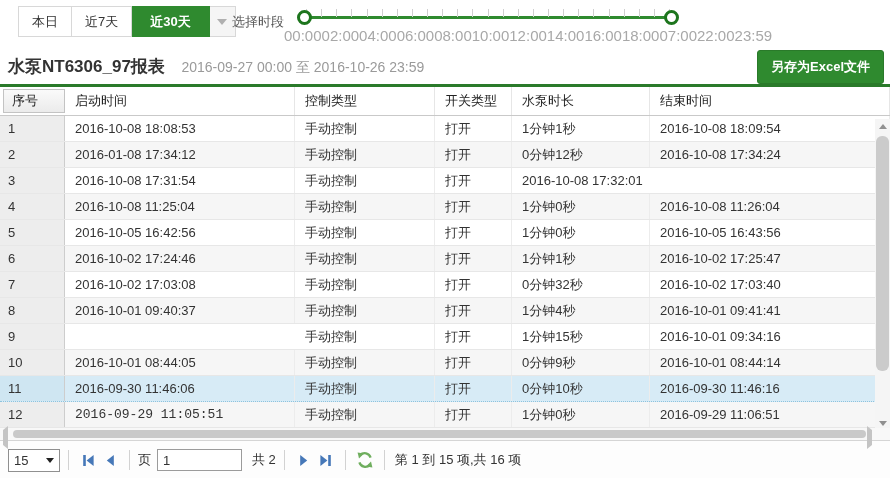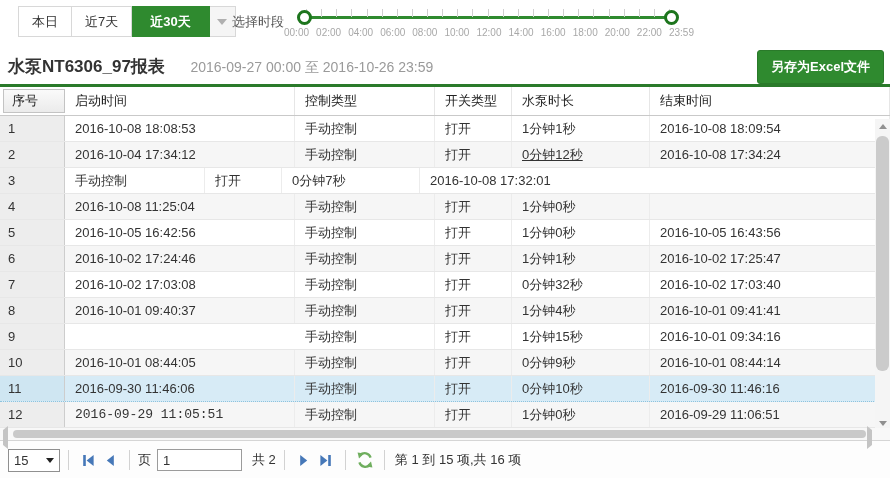--- a/index.html
+++ b/index.html
@@ -26,26 +26,26 @@
   .time-label { position: absolute; left: 232px; top: 13px; color: #555; }
 
   .slider { position: absolute; left: 297px; top: 0; width: 382px; height: 46px; }
   .slider-track { position: absolute; left: 7px; right: 7px; top: 16px; height: 3px; background: #2f8a2f; }
   .slider-ticks { position: absolute; left: 9px; right: 9px; top: 9px; height: 8px; display: flex; justify-content: space-between; }
   .slider-ticks i { width: 1px; height: 8px; background: #cfcfcf; }
   .slider-handle { position: absolute; top: 10px; width: 15px; height: 15px; background: #fff;
     border: 3px solid #1d751d; border-radius: 50%; cursor: pointer; }
   .slider-handle.left { left: 0; } .slider-handle.right { right: 0; }
   .slider-labels { position: absolute; left: -13px; top: 27px; width: 410px; display: flex;
-    justify-content: space-between; font-size: 10px; color: #a8a8a8; white-space: nowrap; }
+    justify-content: space-between; font-size: 15px; color: #a8a8a8; white-space: nowrap; }
 
   
   .titlebar { position: relative; height: 38px; padding-left: 8px; }
   .report-title { display: inline-block; margin-top: 9px; font-size: 17px; font-weight: bold; color: #333; }
-  .report-range { margin-left: 22px; font-size: 14px; color: #9a9a9a; }
+  .report-range { margin-left: 13px; font-size: 14px; color: #9a9a9a; }
   .excel-btn { position: absolute; right: 6px; top: 4px; background: #2f8a2f; color: #fff; border: 1px solid #2a7a2a;
     border-radius: 3px; font-size: 13px; font-weight: bold; padding: 7px 13px; cursor: pointer;
     font-family: "Liberation Sans", sans-serif; }
 
   
   .grid { position: relative; border-top: 3px solid #2a7a2a; }
   .grid-header { display: flex; height: 29px; border-bottom: 1px solid #c9c9c9; align-items: stretch; }
   .hcell { display: flex; align-items: center; padding-left: 10px; font-weight: normal; color: #222;
     border-right: 1px solid #e6e6e6; overflow: hidden; white-space: nowrap; }
   .hcell.first { margin: 2px 0 2px 3px; border: 1px solid #c3c3c3; background: linear-gradient(#fafafa, #ebebeb);
@@ -138,21 +138,21 @@
         <span>00:00</span>
         <span>02:00</span>
         <span>04:00</span>
         <span>06:00</span>
         <span>08:00</span>
         <span>10:00</span>
         <span>12:00</span>
         <span>14:00</span>
         <span>16:00</span>
         <span>18:00</span>
-        <span>20:00</span>
+        <span>07:00</span>
         <span>22:00</span>
         <span>23:59</span>
       </div>
   </div>
 </div>
 
 <div class="titlebar">
   <span class="report-title">水泵NT6306_97报表</span>
   <span class="report-range">2016-09-27 00:00 至 2016-10-26 23:59</span>
   <button class="excel-btn">另存为Excel文件</button>
@@ -171,39 +171,40 @@
       <div class="grid-row">
         <div class="cell first" style="width: 65px;">1</div>
         <div class="cell" style="width: 230px;">2016-10-08 18:08:53</div>
         <div class="cell" style="width: 140px;">手动控制</div>
         <div class="cell" style="width: 77px;">打开</div>
         <div class="cell" style="width: 138px;">1分钟1秒</div>
         <div class="cell" style="flex: 1 1 0%;">2016-10-08 18:09:54</div>
       </div>
       <div class="grid-row odd">
         <div class="cell first" style="width: 65px;">2</div>
-        <div class="cell" style="width: 230px;">2016-10-04 17:34:12</div>
-        <div class="cell" style="width: 140px;">手动控制</div>
-        <div class="cell" style="width: 77px;">打开</div>
-        <div class="cell" style="width: 138px; text-decoration: underline;">0分钟12秒</div>
+        <div class="cell" style="width: 230px;">2016-01-08 17:34:12</div>
+        <div class="cell" style="width: 140px;">手动控制</div>
+        <div class="cell" style="width: 77px;">打开</div>
+        <div class="cell" style="width: 138px;">0分钟12秒</div>
         <div class="cell" style="flex: 1 1 0%;">2016-10-08 17:34:24</div>
       </div>
       <div class="grid-row">
         <div class="cell first" style="width: 65px;">3</div>
-        <div class="cell" style="width: 140px;">手动控制</div>
-        <div class="cell" style="width: 77px;">打开</div>
-        <div class="cell" style="width: 138px;">0分钟7秒</div>
+        <div class="cell" style="width: 230px;">2016-10-08 17:31:54</div>
+        <div class="cell" style="width: 140px;">手动控制</div>
+        <div class="cell" style="width: 77px;">打开</div>
         <div class="cell" style="flex: 1 1 0%; text-align: center;">2016-10-08 17:32:01</div>
       </div>
       <div class="grid-row odd">
         <div class="cell first" style="width: 65px;">4</div>
         <div class="cell" style="width: 230px;">2016-10-08 11:25:04</div>
         <div class="cell" style="width: 140px;">手动控制</div>
         <div class="cell" style="width: 77px;">打开</div>
         <div class="cell" style="width: 138px;">1分钟0秒</div>
+        <div class="cell" style="flex: 1 1 0%;">2016-10-08 11:26:04</div>
       </div>
       <div class="grid-row">
         <div class="cell first" style="width: 65px;">5</div>
         <div class="cell" style="width: 230px;">2016-10-05 16:42:56</div>
         <div class="cell" style="width: 140px;">手动控制</div>
         <div class="cell" style="width: 77px;">打开</div>
         <div class="cell" style="width: 138px;">1分钟0秒</div>
         <div class="cell" style="flex: 1 1 0%;">2016-10-05 16:43:56</div>
       </div>
       <div class="grid-row odd">

